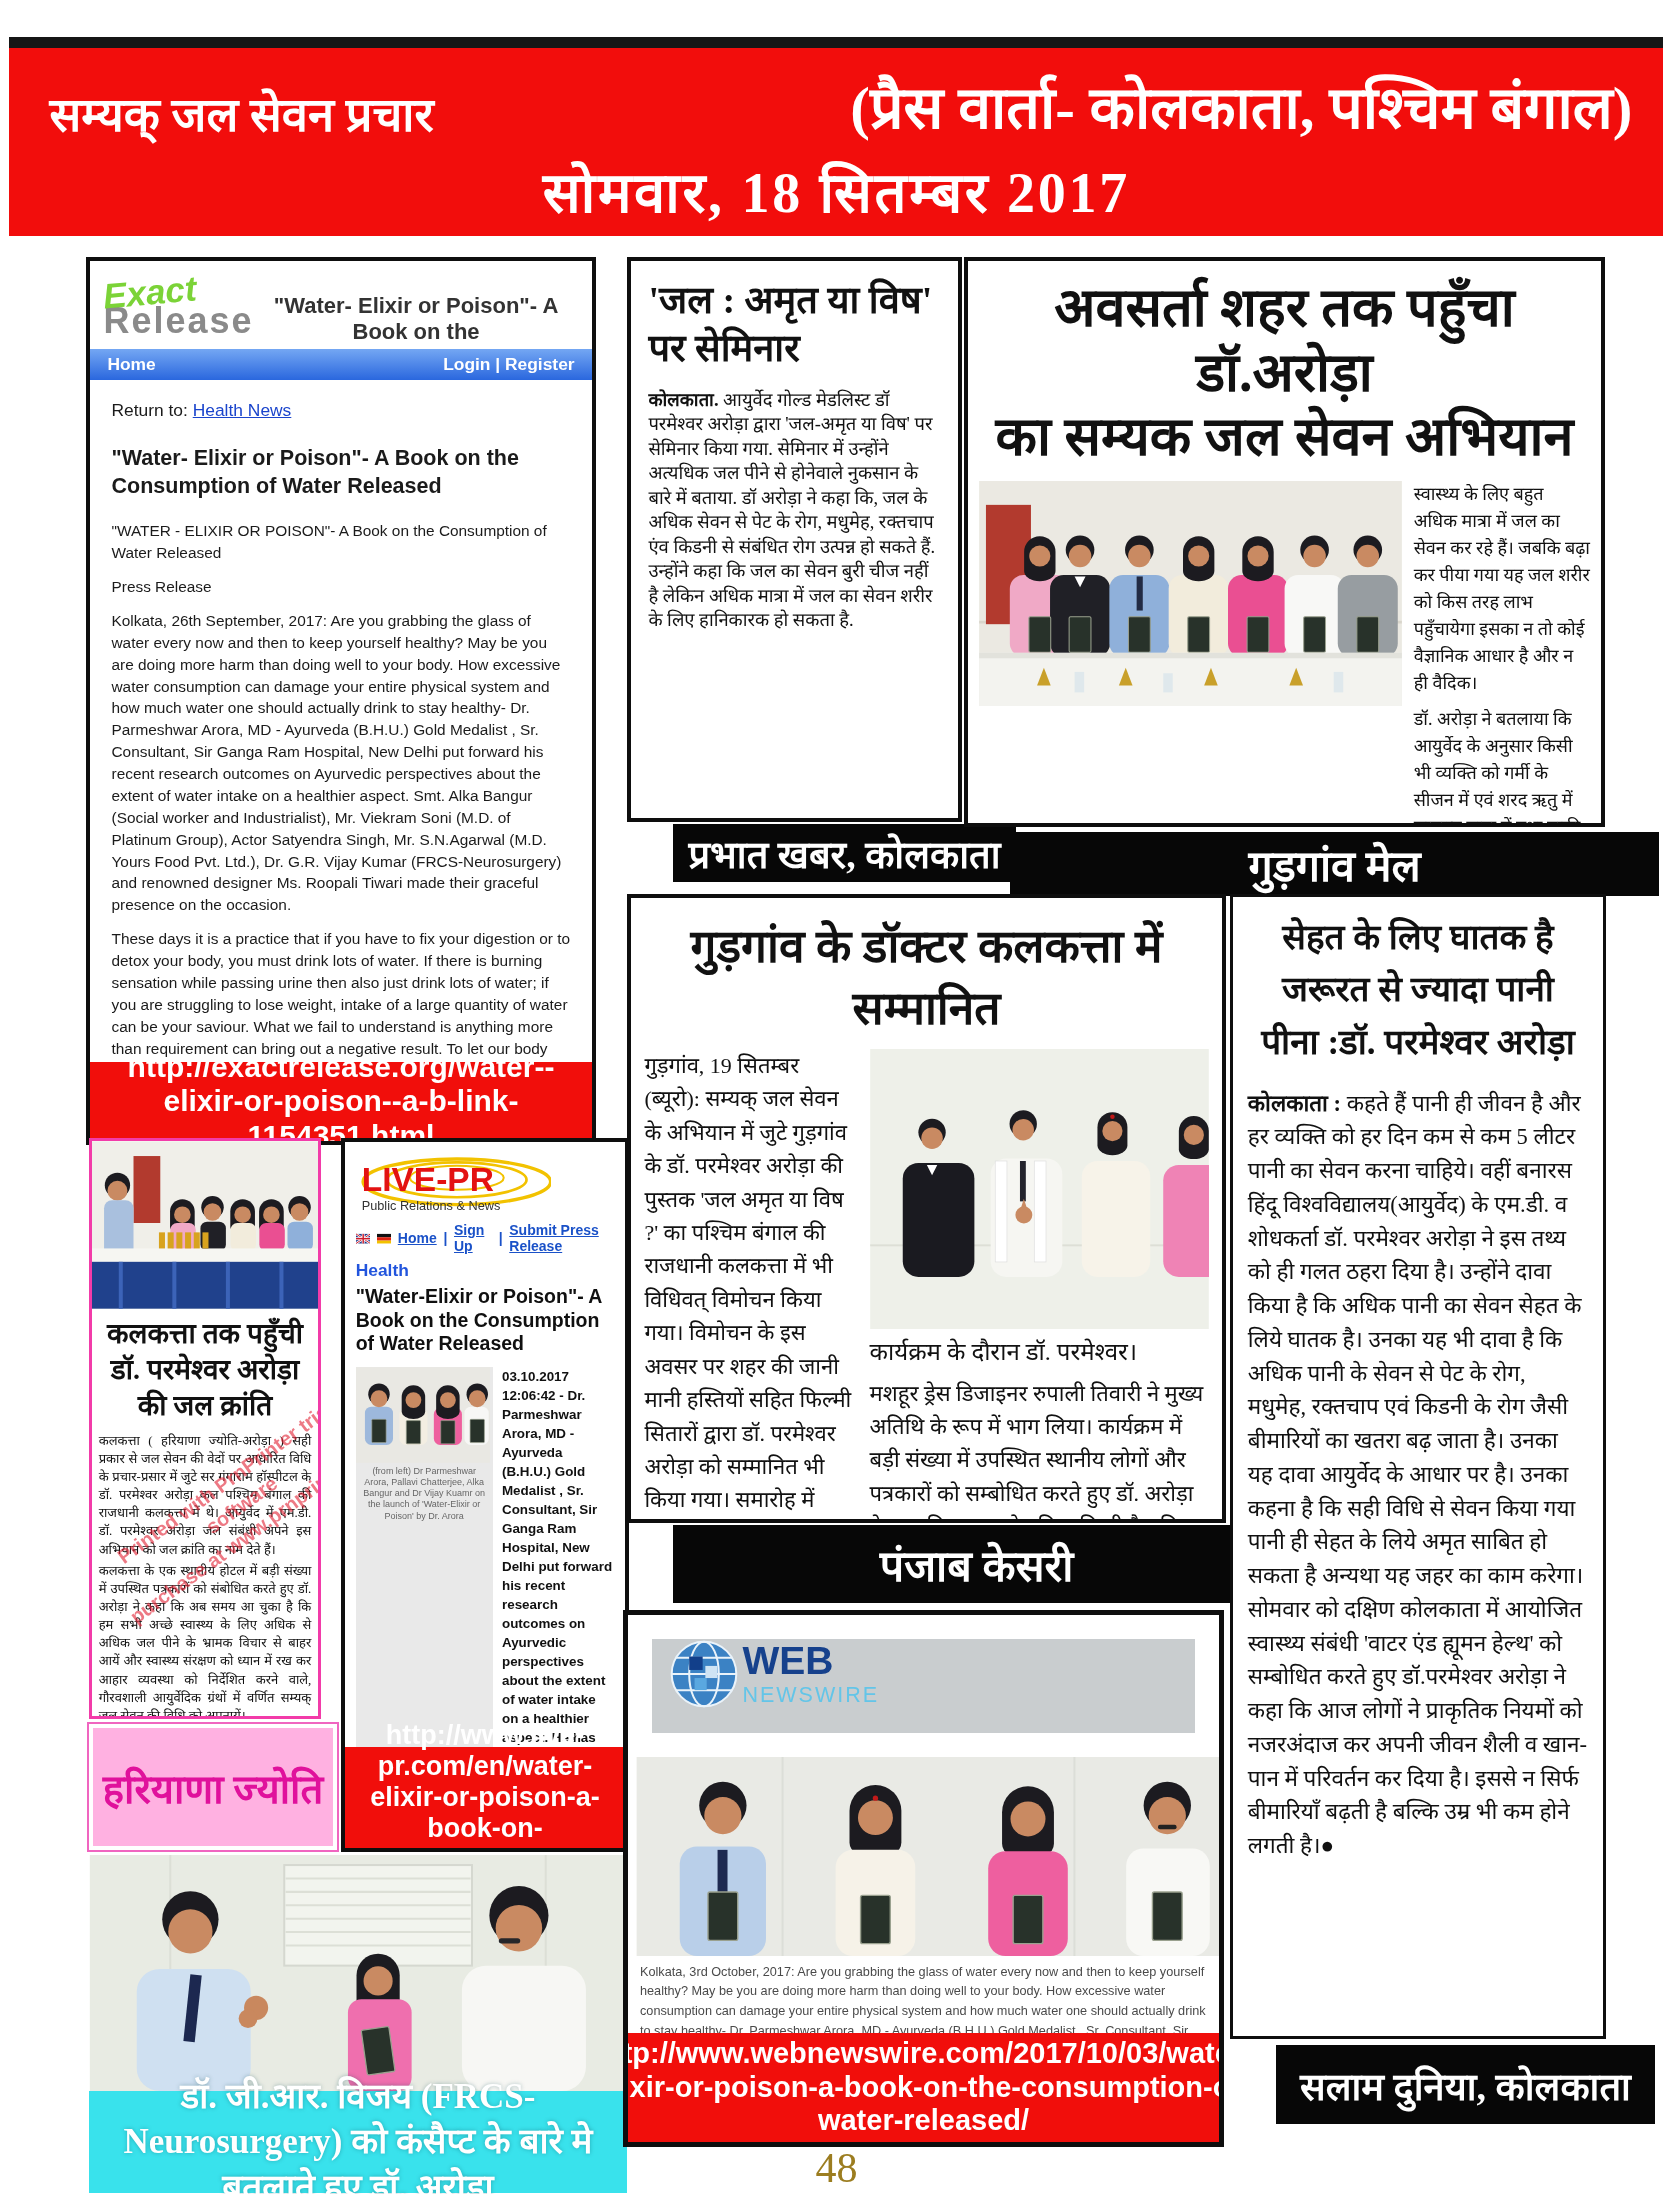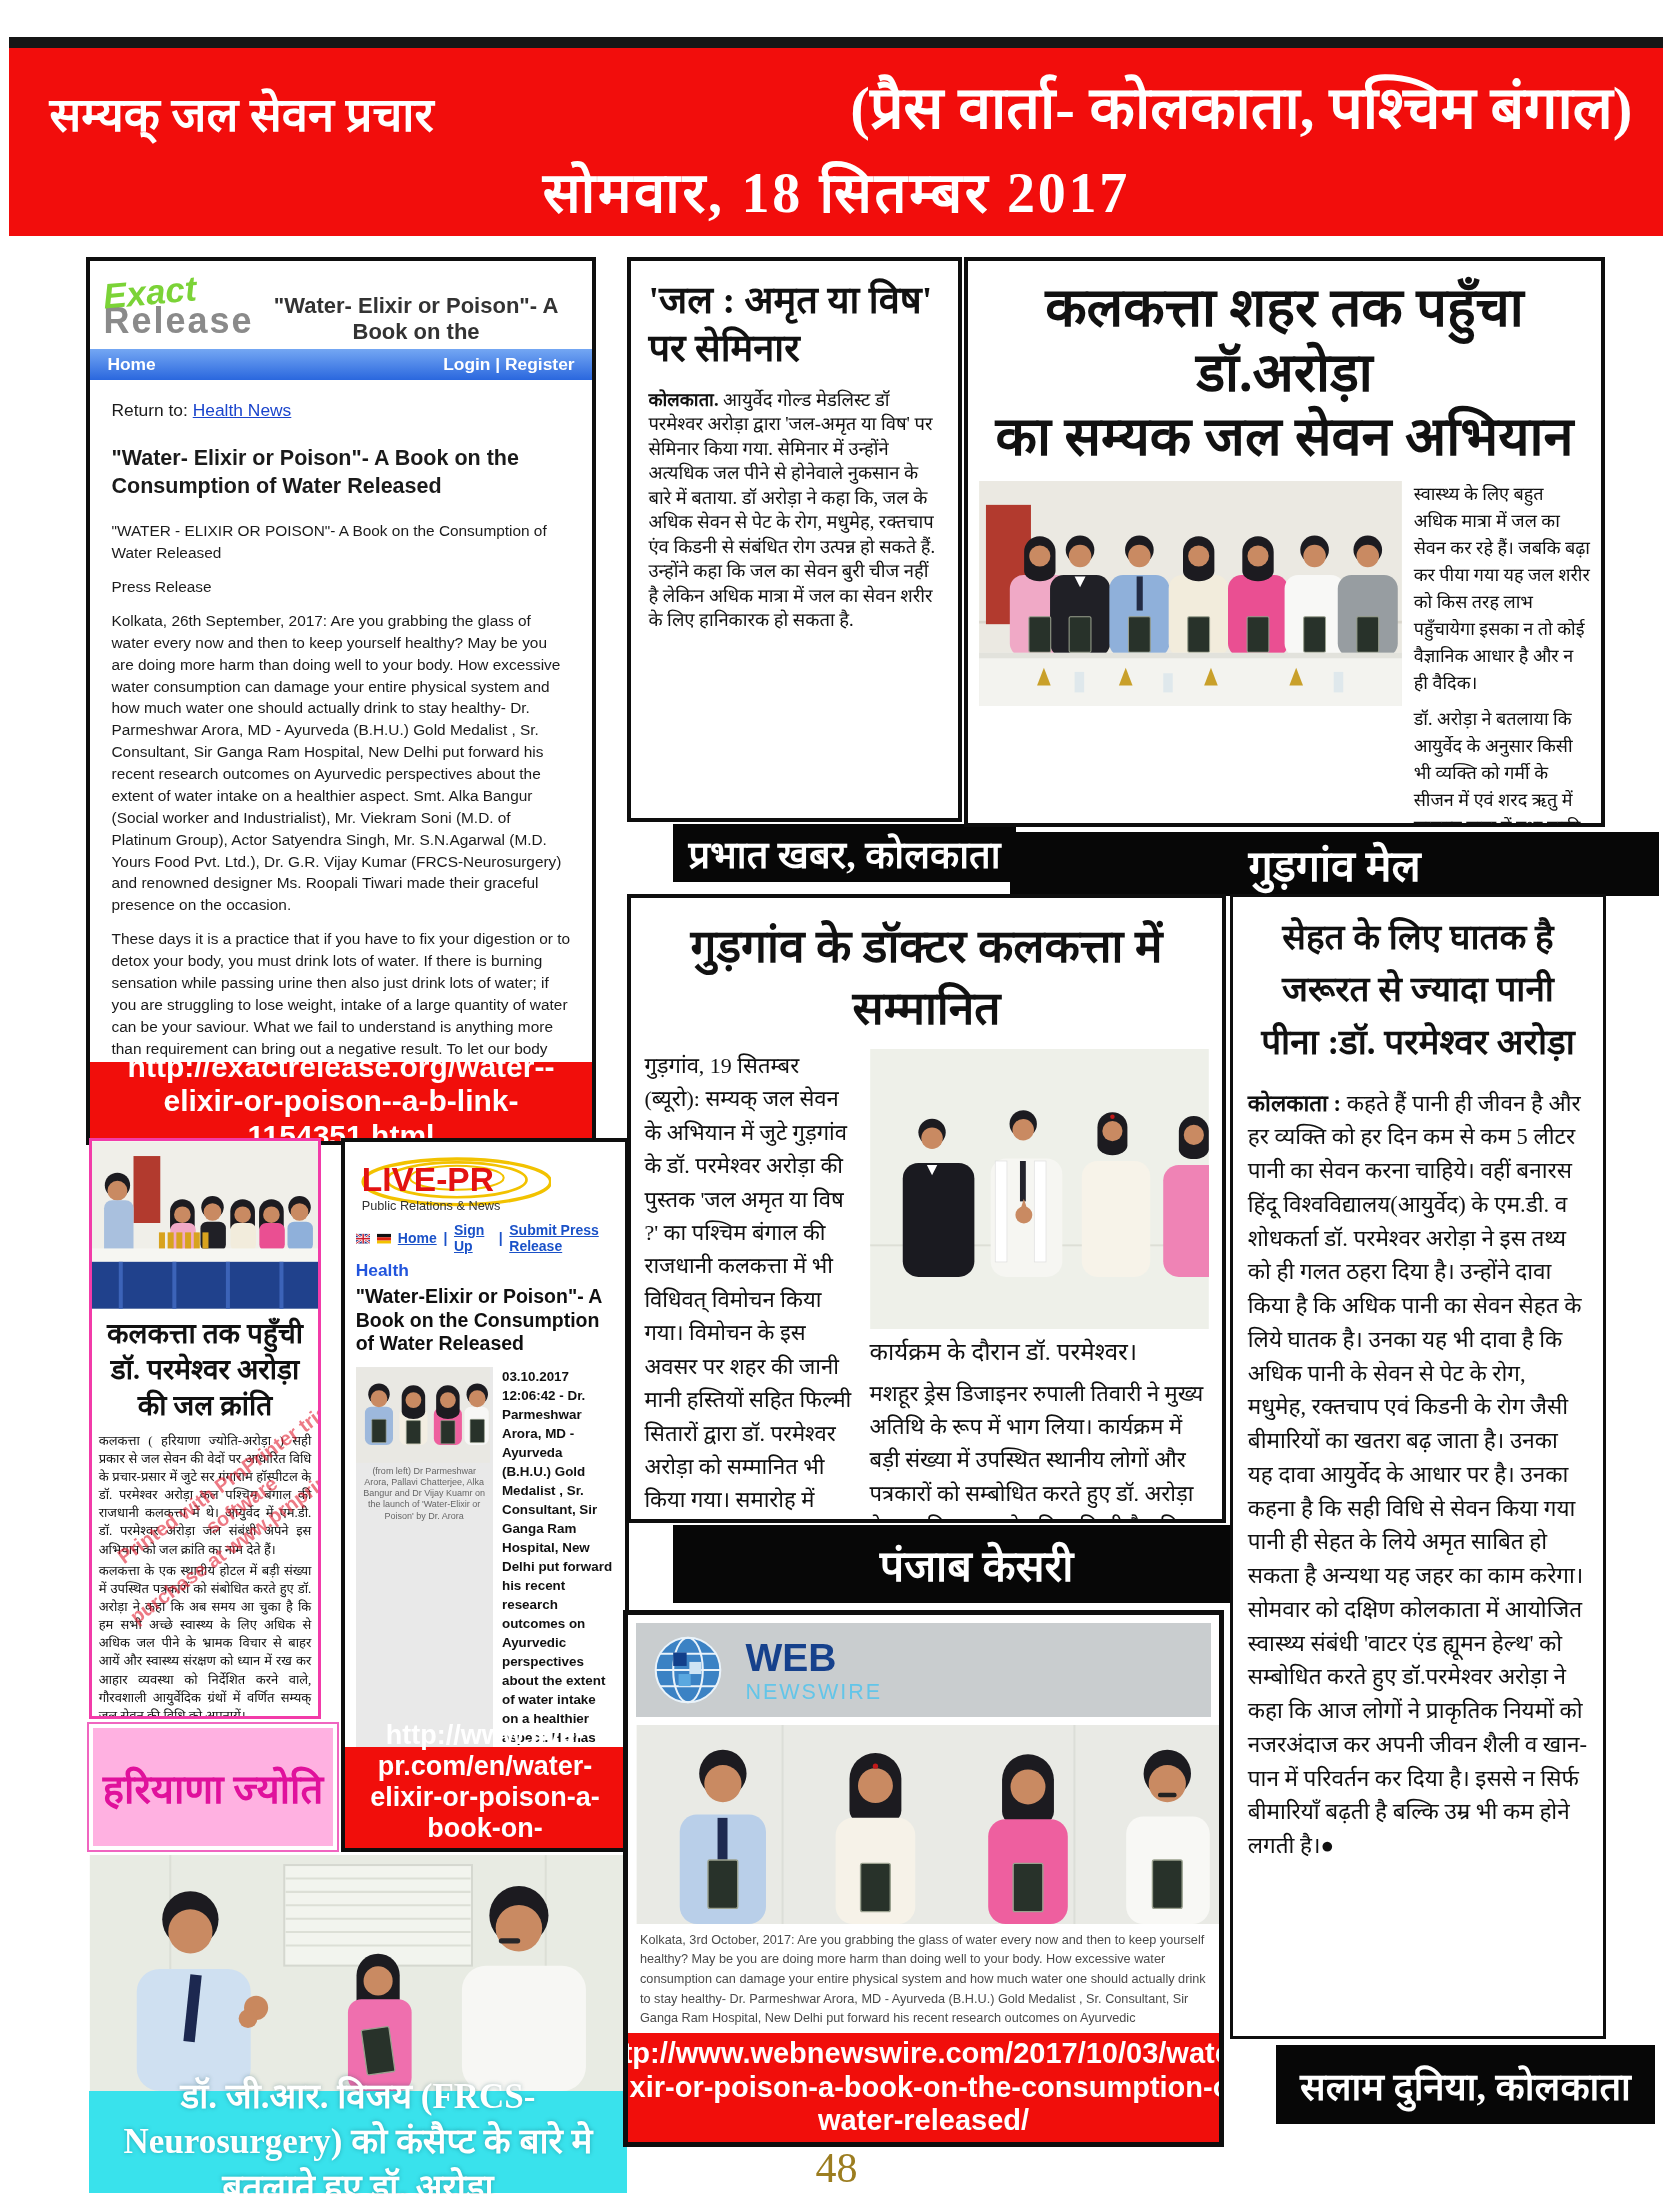--- a/index.html
+++ b/index.html
@@ -76,21 +76,21 @@
   #livepr .nav a{color:#1a51c8;text-decoration:underline;}
   #livepr .health{color:#2255dd;font-size:17.4px;font-weight:bold;margin:5.4px 0 2.7px;}
   #livepr .hl{font-size:19.5px;font-weight:bold;line-height:1.22;margin:4px 0 10.7px;color:#101010;}
   #livepr .prow{display:flex;gap:9.4px;margin-bottom:6.7px;}
   #livepr .pcapwrap{width:144px;background:#e9e9e9;padding-bottom:2.7px;}
   #livepr .pcap{font-size:9px;color:#666;text-align:center;line-height:1.25;padding:2.7px 4px 1.3px;}
   #livepr .lead{flex:1;font-size:13.4px;font-weight:bold;line-height:1.42;}
   #livepr .urlbar{position:absolute;left:0;right:0;bottom:0;height:101px;font-size:27px;}
   
   #web{left:623px;top:1610px;width:601px;height:537px;border-width:5.4px;}
-  #web .band{margin:8px;background:#c9cdcf;height:94px;display:flex;align-items:center;gap:22px;padding-left:17.4px;}
+  #web .band{margin:24px;background:#c9cdcf;height:94px;display:flex;align-items:flex-start;gap:3px;padding-left:17.4px;}
   #web .wlogo .w1{font-size:39px;font-weight:bold;color:#16418c;font-family:"Liberation Sans",sans-serif;}
   #web .wlogo .w2{font-size:21.5px;color:#63c5e8;letter-spacing:2px;font-family:"Liberation Sans",sans-serif;}
   #web .txt{padding:6.7px 12px;font-family:"Liberation Sans",sans-serif;font-size:12.7px;line-height:1.55;color:#4a4a4a;}
   #web .txt p{margin:0 0 6.7px;}
   #web .urlbar{position:absolute;left:0;right:0;bottom:0;height:109px;font-size:29px;}
   
   #photoG{left:89px;top:1855px;width:538px;height:236px;}
   #cyancap{left:89px;top:2091px;width:538px;height:102px;background:#39e2ec;color:#fff;display:flex;align-items:center;justify-content:center;
            text-align:center;font-size:35px;font-weight:bold;line-height:1.3;text-shadow:0 0 4px rgba(0,70,80,.35);padding:0 9.4px;box-sizing:border-box;}
   #pagenum{left:0;top:2144px;width:1673px;text-align:center;font-size:42px;color:#9c7d20;}
@@ -155,21 +155,21 @@
   <div class="body">
     <b>कोलकाता.</b><span> आयुर्वेद गोल्ड मेडलिस्ट डॉ परमेश्वर अरोड़ा द्वारा 'जल-अमृत या विष' पर सेमिनार किया गया. सेमिनार में उन्होंने अत्यधिक जल पीने से होनेवाले नुकसान के बारे में बताया. डॉ अरोड़ा ने कहा कि, जल के अधिक सेवन से पेट के रोग, मधुमेह, रक्तचाप एंव किडनी से संबंधित रोग उत्पन्न हो सकते हैं. उन्होंने कहा कि जल का सेवन बुरी चीज नहीं है लेकिन अधिक मात्रा में जल का सेवन शरीर के लिए हानिकारक हो सकता है.</span>
   </div>
 </section>
 <div id="prabhat-bar" class="blackbar">
   <span>प्रभात खबर, कोलकाता</span>
 </div>
 
 <section id="gm" class="clip serifbody">
   <div class="hl">
-    <div>कलकत्ता शहर तक पहुँचा डॉ.अरोड़ा</div>
+    <div>अवसर्ता शहर तक पहुँचा डॉ.अरोड़ा</div>
     <div>का सम्यक जल सेवन अभियान</div>
   </div>
   <div class="main">
     <div class="photo">
       <svg viewBox="0 0 620 330" width="423" height="225">
         <rect width="620" height="330" fill="#ebe9e2"></rect>
         <rect y="205" width="620" height="4" fill="#d9d6cc"></rect>
         <rect x="10" y="35" width="66" height="175" fill="#b23a2e"></rect>
         <rect x="45" y="138" width="88" height="120" rx="20" fill="#f0a9c6"></rect>
           <use href="#hdf" x="89" y="108"></use>

